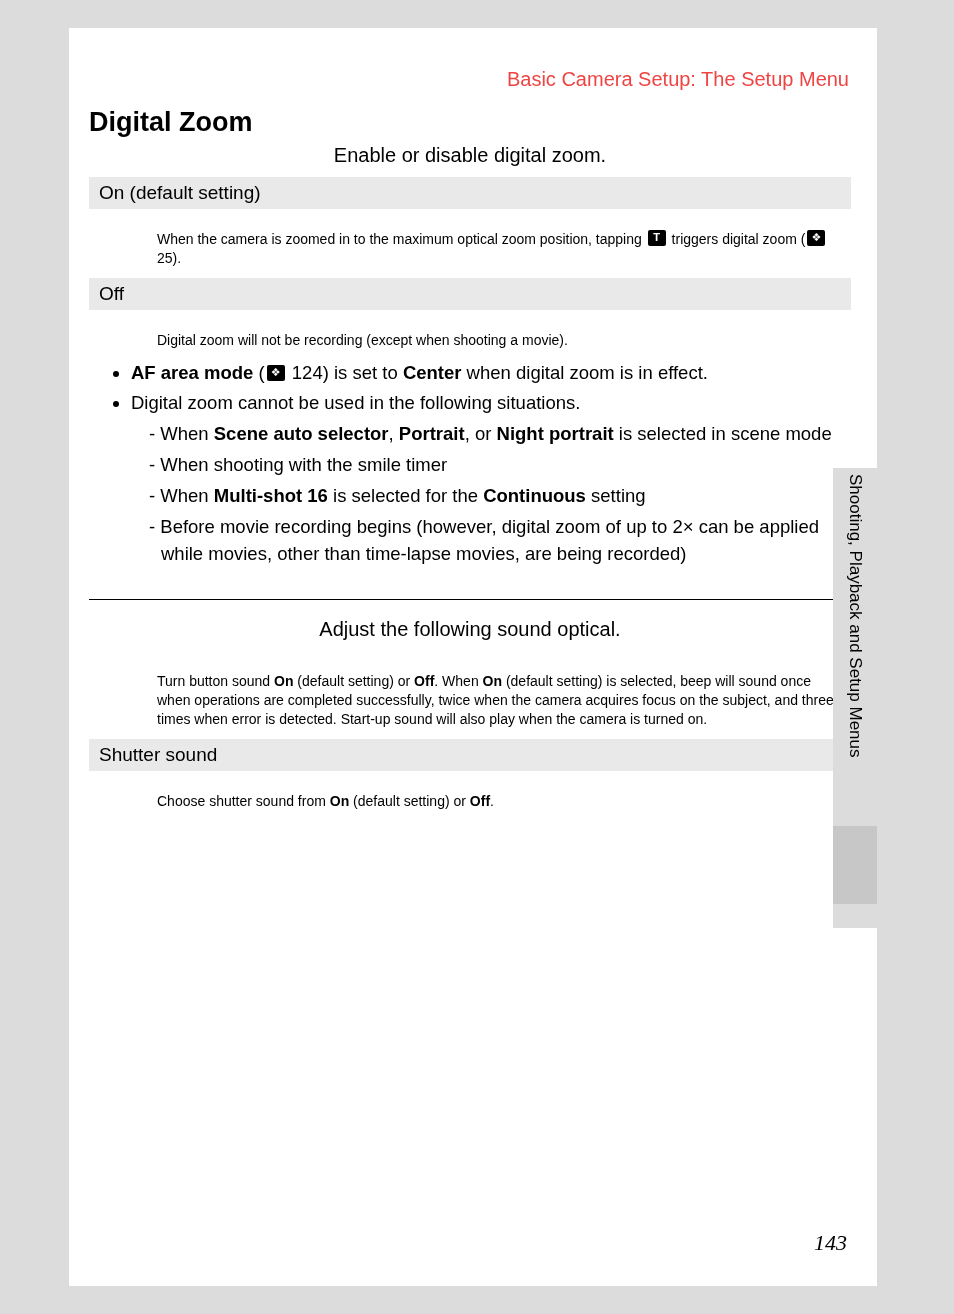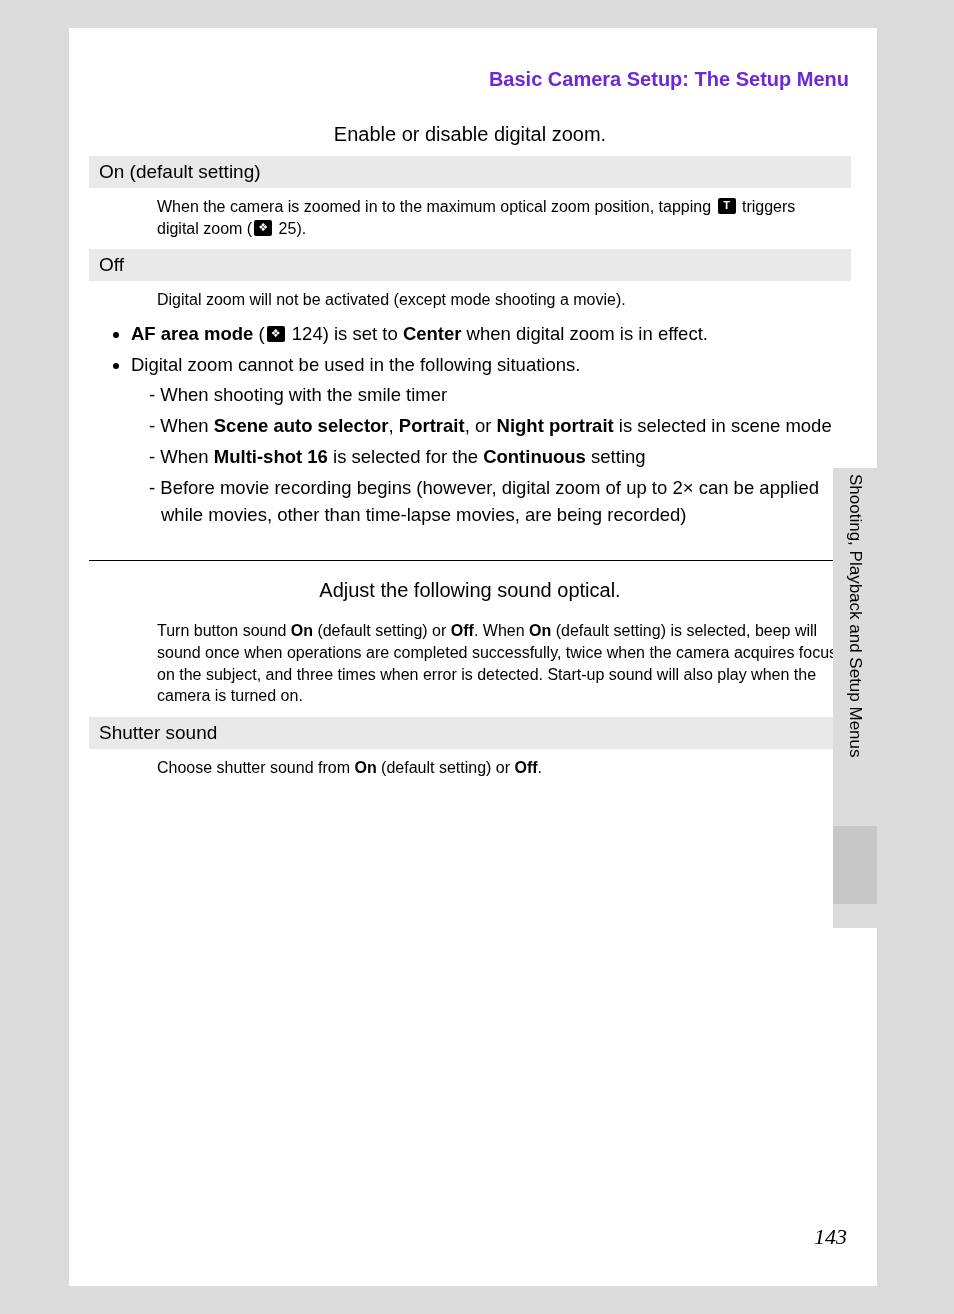--- a/index.html
+++ b/index.html
@@ -15,46 +15,46 @@
     top: 28px;
     left: 69px;
     width: 808px;
     height: 1258px;
     background: #ffffff;
     padding: 40px 26px 30px 20px;
   }
   .header-title {
     text-align: right;
     font-size: 20px;
-    font-weight: 700;
-    color: #6d28d9;
-    margin-bottom: 32px;
+    font-weight: 400;
+    color: #ef4444;
+    margin-bottom: 16px;
     padding-right: 2px;
   }
   h2.section {
     font-size: 27px;
     font-weight: 700;
     margin-bottom: 6px;
   }
   .intro {
     font-size: 20px;
     font-weight: 400;
     margin-bottom: 10px;
     text-align: center;
   }
   .opt-head {
     background: #e9e9e9;
     font-size: 19px;
     padding: 5px 10px;
     margin-top: 0;
   }
   .opt-body {
-    font-size: 16px;
+    font-size: 14px;
     line-height: 1.35;
-    padding: 8px 10px 10px 68px;
+    padding: 21px 10px 10px 68px;
   }
   .icon-box {
     display: inline-block;
     width: 18px;
     height: 16px;
     background: #000;
     border-radius: 2px;
     vertical-align: -2px;
     position: relative;
     margin: 0 2px;
@@ -150,54 +150,55 @@
     right: 12px;
     top: 446px;
     font-size: 17px;
     writing-mode: vertical-rl;
     text-orientation: mixed;
     white-space: nowrap;
     color: #000;
   }
   .page-num {
     position: absolute;
-    bottom: 36px;
+    bottom: 30px;
     right: 30px;
     font-style: italic;
     font-size: 22px;
     font-family: Georgia, "Times New Roman", serif;
   }
 </style>
 </head>
 <body>
 
 <div class="page">
 
   <div class="header-title">Basic Camera Setup: The Setup Menu</div>
 
+  <h2 class="section">Digital Zoom</h2>
   <div class="intro">Enable or disable digital zoom.</div>
 
   <div class="opt-head">On (default setting)</div>
   <div class="opt-body">
     <span>When the camera is zoomed in to the maximum optical zoom position, tapping </span><span class="icon-box t-icon"></span><span> triggers digital zoom (</span><span class="icon-box ref-icon"></span><span> 25).</span>
   </div>
 
   <div class="opt-head">Off</div>
-  <div class="opt-body">Digital zoom will not be activated (except mode shooting a movie).</div>
+  <div class="opt-body">Digital zoom will not be recording (except when shooting a movie).</div>
 
 
   <ul class="notes">
     <li>
       <span class="b">AF area mode</span><span> (</span><span class="icon-box ref-icon"></span><span> 124) is set to </span><span class="b">Center</span><span> when digital zoom is in effect.</span>
     </li>
     <li>
       <span>Digital zoom cannot be used in the following situations.</span>
       <ul class="sub">
+        <li><span>When </span><span class="b">Scene auto selector</span><span>, </span><span class="b">Portrait</span><span>, or </span><span class="b">Night portrait</span><span> is selected in scene mode</span></li>
         <li><span>When shooting with the smile timer</span></li>
-        <li><span>When </span><span class="b">Scene auto selector</span><span>, </span><span class="b">Portrait</span><span>, or </span><span class="b">Night portrait</span><span> is selected in scene mode</span></li>
         <li><span>When </span><span class="b">Multi-shot 16</span><span> is selected for the </span><span class="b">Continuous</span><span> setting</span></li>
         <li><span>Before movie recording begins (however, digital zoom of up to 2× can be applied while movies, other than time-lapse movies, are being recorded)</span></li>
       </ul>
     </li>
   </ul>
 
   <hr class="divider">
 
   <div class="intro">Adjust the following sound optical.</div>
 

